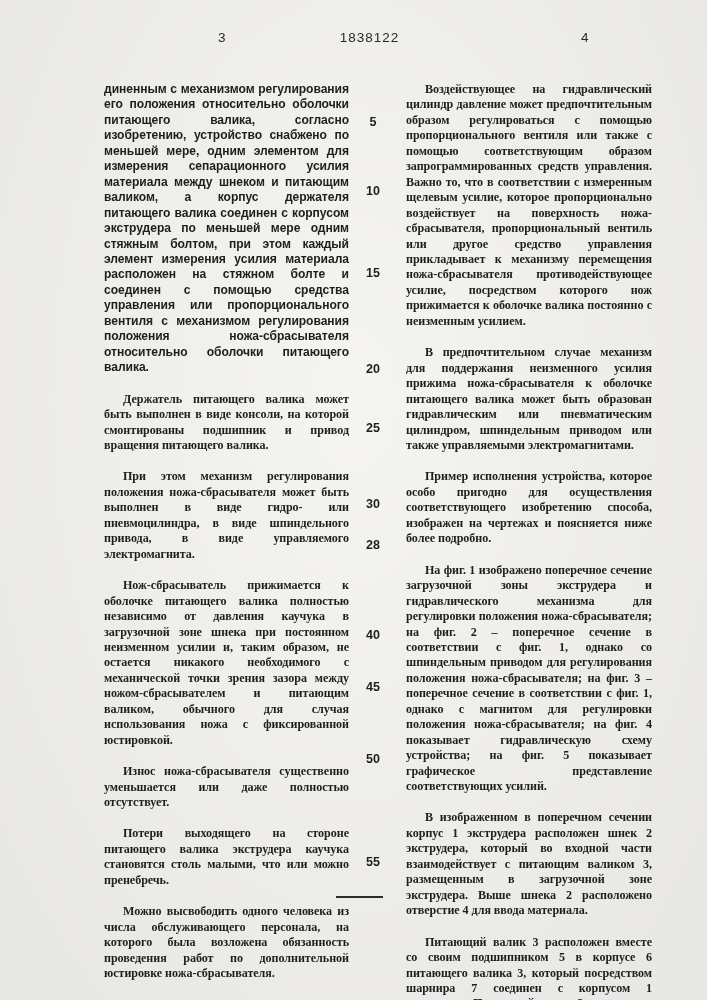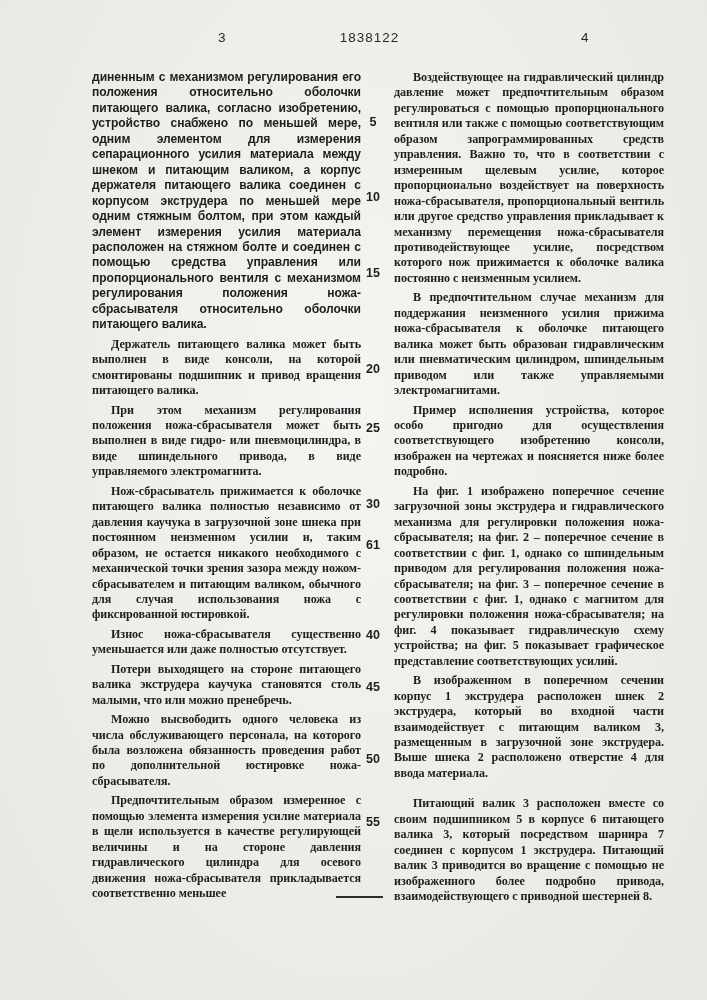--- a/index.html
+++ b/index.html
@@ -27,21 +27,21 @@
     display:flex;
   }
   .col{
     width:277px;
     font-size:12.1px;font-weight:700;line-height:15.45px;
     text-align:justify;
     letter-spacing:-0.05px;
     hyphens:auto;
   }
   .col.right-col{width:278px;margin-left:25px;}
-  .col p{margin:4px;padding:0;}
+  .col p{margin:16px;padding:0;}
   .col p.indent{text-indent:19px;font-family:Liberation Serif, serif;}
   .col p.gap-before{margin-top:15px;}
   .gutter{
     position:absolute;top:0;left:360px;width:26px;height:1000px;
     font-size:12.5px;font-weight:700;color:#1e1e1e;
   }
   .ln{position:absolute;width:26px;text-align:center;}
   .end-rule{
     position:absolute;left:336px;top:896px;width:47px;height:2px;
     background:#2c2c2c;
@@ -65,36 +65,36 @@
       <p class="indent">При этом механизм регулирования положения ножа-сбрасывателя может быть выполнен в виде гидро- или пневмоцилиндра, в виде шпиндельного привода, в виде управляемого электромагнита.</p>
       <p class="indent">Нож-сбрасыватель прижимается к оболочке питающего валика полностью независимо от давления каучука в загрузочной зоне шнека при постоянном неизменном усилии и, таким образом, не остается никакого необходимого с механической точки зрения зазора между ножом-сбрасывателем и питающим валиком, обычного для случая использования ножа с фиксированной юстировкой.</p>
       <p class="indent">Износ ножа-сбрасывателя существенно уменьшается или даже полностью отсутствует.</p>
       <p class="indent">Потери выходящего на стороне питающего валика экструдера каучука становятся столь малыми, что или можно пренебречь.</p>
       <p class="indent">Можно высвободить одного человека из числа обслуживающего персонала, на которого была возложена обязанность проведения работ по дополнительной юстировке ножа-сбрасывателя.</p>
       <p class="indent">Предпочтительным образом измеренное с помощью элемента измерения усилие материала в щели используется в качестве регулирующей величины и на стороне давления гидравлического цилиндра для осевого движения ножа-сбрасывателя прикладывается соответственно меньшее</p>
     </div>
     <div class="col right-col">
       <p class="indent">Воздействующее на гидравлический цилиндр давление может предпочтительным образом регулироваться с помощью пропорционального вентиля или также с помощью соответствующим образом запрограммированных средств управления. Важно то, что в соответствии с измеренным щелевым усилие, которое пропорционально воздействует на поверхность ножа-сбрасывателя, пропорциональный вентиль или другое средство управления прикладывает к механизму перемещения ножа-сбрасывателя противодействующее усилие, посредством которого нож прижимается к оболочке валика постоянно с неизменным усилием.</p>
       <p class="indent">В предпочтительном случае механизм для поддержания неизменного усилия прижима ножа-сбрасывателя к оболочке питающего валика может быть образован гидравлическим или пневматическим цилиндром, шпиндельным приводом или также управляемыми электромагнитами.</p>
-      <p class="indent">Пример исполнения устройства, которое особо пригодно для осуществления соответствующего изобретению консоли, изображен на чертежах и поясняется ниже более подробно.</p>
+      <p class="indent">Пример исполнения устройства, которое особо пригодно для осуществления соответствующего изобретению способа, изображен на чертежах и поясняется ниже более подробно.</p>
       <p class="indent">На фиг. 1 изображено поперечное сечение загрузочной зоны экструдера и гидравлического механизма для регулировки положения ножа-сбрасывателя; на фиг. 2 – поперечное сечение в соответствии с фиг. 1, однако со шпиндельным приводом для регулирования положения ножа-сбрасывателя; на фиг. 3 – поперечное сечение в соответствии с фиг. 1, однако с магнитом для регулировки положения ножа-сбрасывателя; на фиг. 4 показывает гидравлическую схему устройства; на фиг. 5 показывает графическое представление соответствующих усилий.</p>
       <p class="indent">В изображенном в поперечном сечении корпус 1 экструдера расположен шнек 2 экструдера, который во входной части взаимодействует с питающим валиком 3, размещенным в загрузочной зоне экструдера. Выше шнека 2 расположено отверстие 4 для ввода материала.</p>
       <p class="indent gap-before">Питающий валик 3 расположен вместе со своим подшипником 5 в корпусе 6 питающего валика 3, который посредством шарнира 7 соединен с корпусом 1 экструдера. Питающий валик 3 приводится во вращение с помощью не изображенного более подробно привода, взаимодействующего с приводной шестерней 8.</p>
     </div>
   </div>
 
   <div class="gutter">
     <span class="ln" style="top:115px">5</span>
-    <span class="ln" style="top:190px">10</span>
+    <span class="ln" style="top:184px">10</span>
     <span class="ln" style="top:266px">15</span>
     <span class="ln" style="top:362px">20</span>
     <span class="ln" style="top:421px">25</span>
     <span class="ln" style="top:497px">30</span>
-    <span class="ln" style="top:538px">61</span>
+    <span class="ln" style="top:538px">28</span>
     <span class="ln" style="top:628px">40</span>
     <span class="ln" style="top:680px">45</span>
     <span class="ln" style="top:752px">50</span>
-    <span class="ln" style="top:815px">55</span>
+    <span class="ln" style="top:855px">55</span>
   </div>
 
   <div class="end-rule"></div>
 
 </div>
 
 </body></html>

